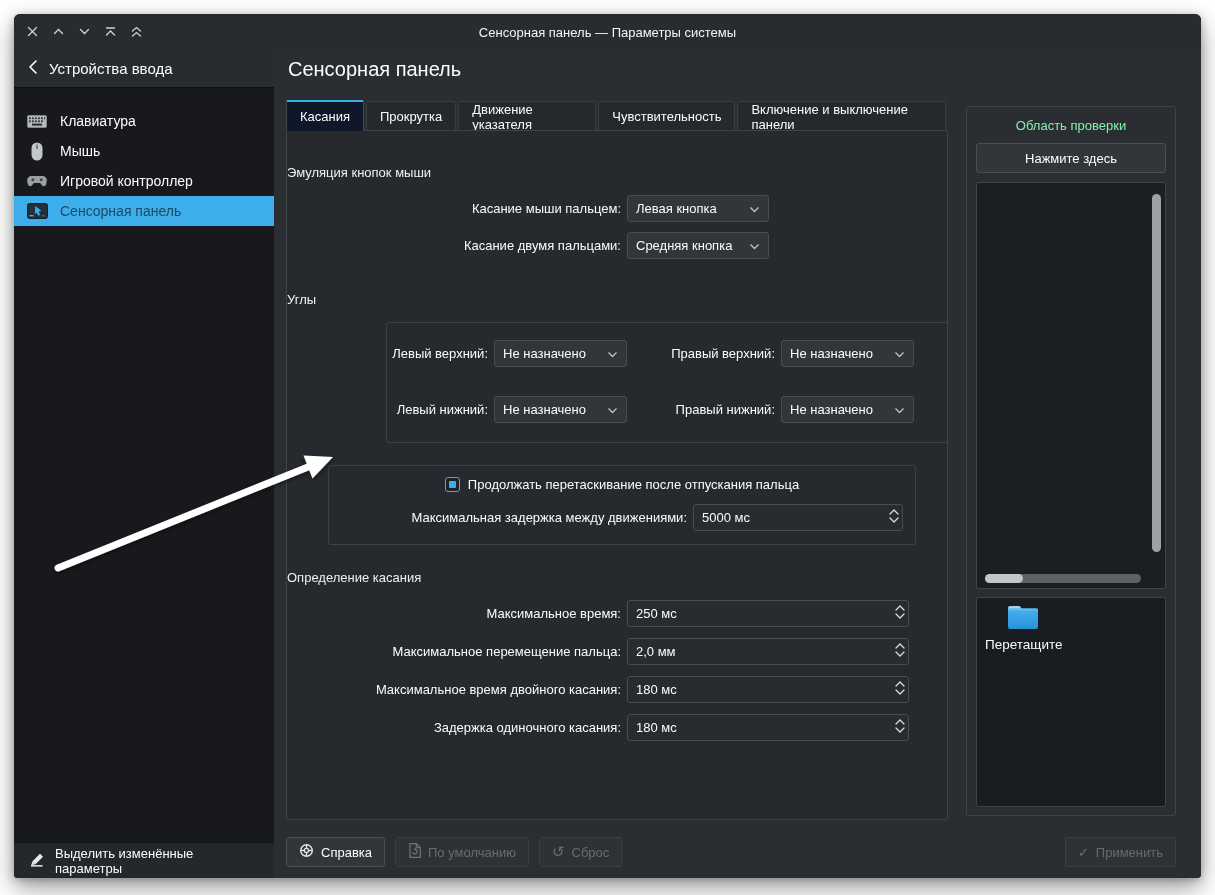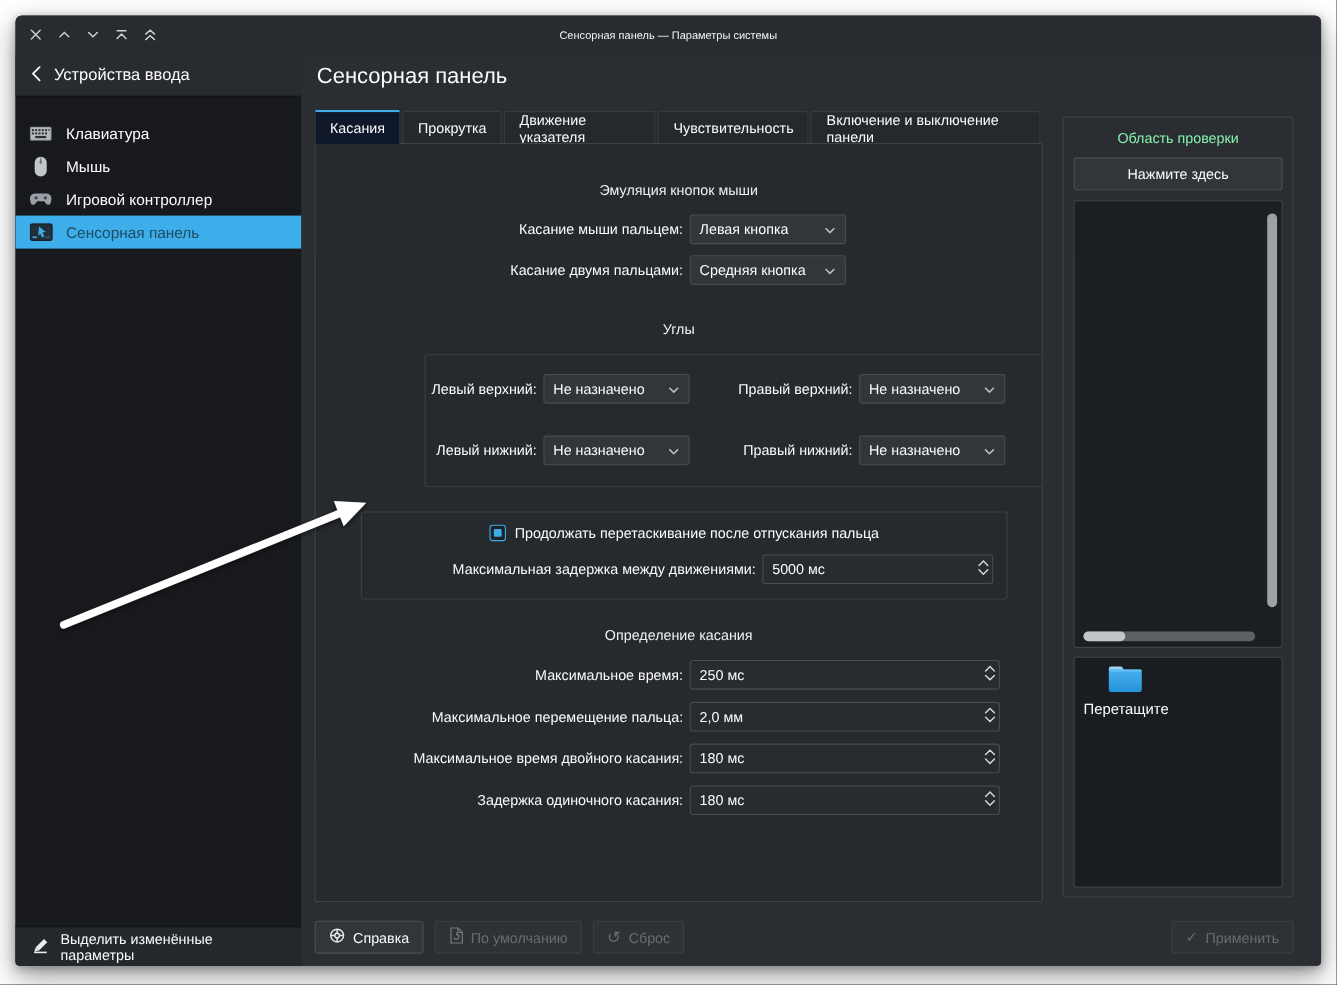--- a/index.html
+++ b/index.html
@@ -15,21 +15,21 @@
     background:#2a2e32; border-radius:6px 6px 4px 4px;
     box-shadow:0 10px 26px rgba(0,0,0,.38), 0 2px 8px rgba(0,0,0,.25);
     display:flex; flex-direction:column; overflow:hidden;
   }
   
   .titlebar { height:36px; flex:none; background:#282c30; position:relative;
     display:flex; align-items:center; }
   .win-controls { display:flex; gap:15px; padding-left:13px; z-index:2; }
   .win-controls svg { display:block; }
   .win-title { position:absolute; left:0; right:0; text-align:center;
-    color:#f4f5f6; font-size:10px; }
+    color:#f4f5f6; font-size:13px; }
   
   .wbody { flex:1; display:flex; min-height:0; }
   
   .sidebar { width:260px; flex:none; background:#17191c; display:flex; flex-direction:column; }
   .sidebar-header { height:38px; flex:none; background:#282c30; border-bottom:1px solid #0e1012;
     display:flex; align-items:center; gap:11px; padding:0 14px; color:#fcfcfc; font-size:15px; }
   .sidebar-list { flex:1; padding-top:18px; }
   .side-item { height:30px; display:flex; align-items:center; gap:11px;
     padding:0 11px; color:#fcfcfc; font-size:14px; cursor:default; }
   .side-item .ic { width:24px; display:flex; justify-content:center; flex:none; }
@@ -44,21 +44,21 @@
   
   .tabwidget { flex:1; display:flex; flex-direction:column; min-width:0; }
   .tabbar { height:30px; flex:none; display:flex; }
   .tab { padding:0 13px; display:flex; align-items:center; font-size:13px; color:#fcfcfc;
     background:#25282c; border:1px solid #383d41; border-bottom:none; margin-right:2px;
     border-radius:2px 2px 0 0; position:relative; top:1px; cursor:default; }
   .tab.active { background:#0f172a; border-top:2px solid #3daee9; border-color:#43484d;
     border-top-color:#3daee9; top:0; height:31px; z-index:2; }
   .tabframe { flex:1; border:1px solid #3e4347; background:#26292d;
     border-radius:0 2px 2px 2px; padding-top:34px; overflow:hidden; position:relative; }
-  .section-title { text-align:center; color:#f0f1f2; font-size:13px; margin:0 0 15px 0; }
+  .section-title { text-align:left; color:#f0f1f2; font-size:13px; margin:0 0 15px 0; }
   .form-row { display:flex; align-items:center; margin-bottom:10px; }
   .form-label { width:340px; flex:none; text-align:right; color:#fcfcfc; font-size:13px; padding-right:6px; }
   
   .combo { height:27px; background:#31363b; border:1px solid #484d52; border-radius:3px;
     display:flex; align-items:center; justify-content:space-between; gap:6px;
     padding:0 8px; color:#fcfcfc; font-size:13px; cursor:default; }
   .spin { height:27px; background:#282c31; border:1px solid #484d52; border-radius:3px;
     display:flex; align-items:center; justify-content:space-between; gap:6px;
     padding:0 2px 0 8px; color:#fcfcfc; font-size:13px; }
   .w142 { width:142px; } .w133 { width:133px; } .w282 { width:282px; } .w210 { width:210px; }

